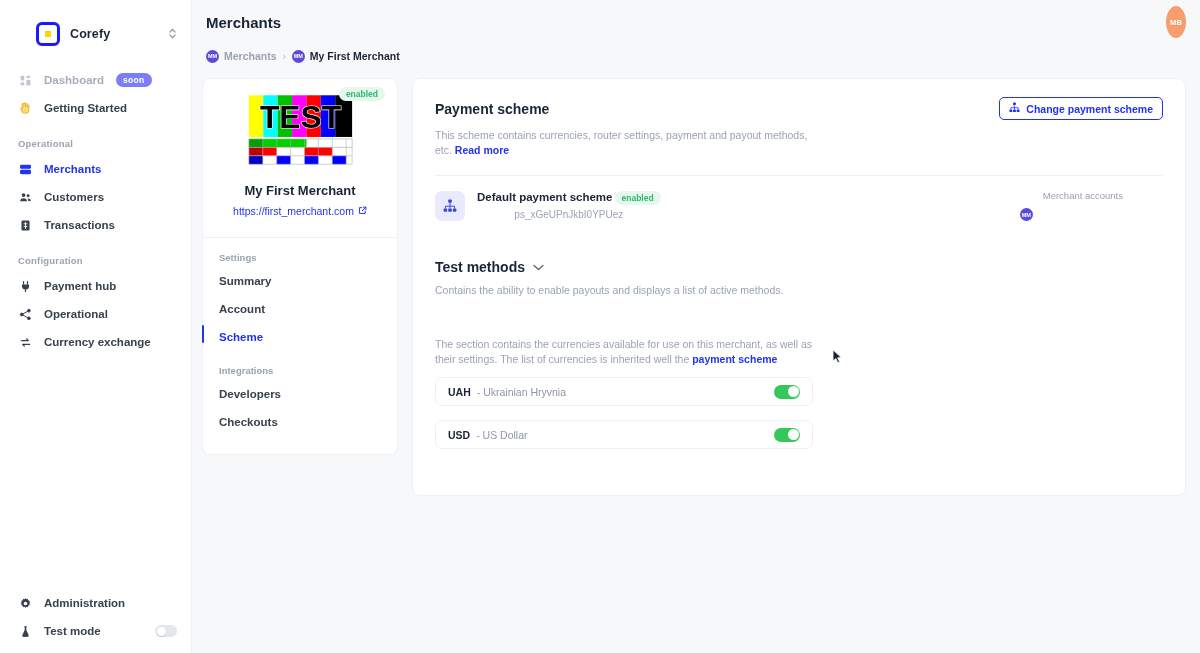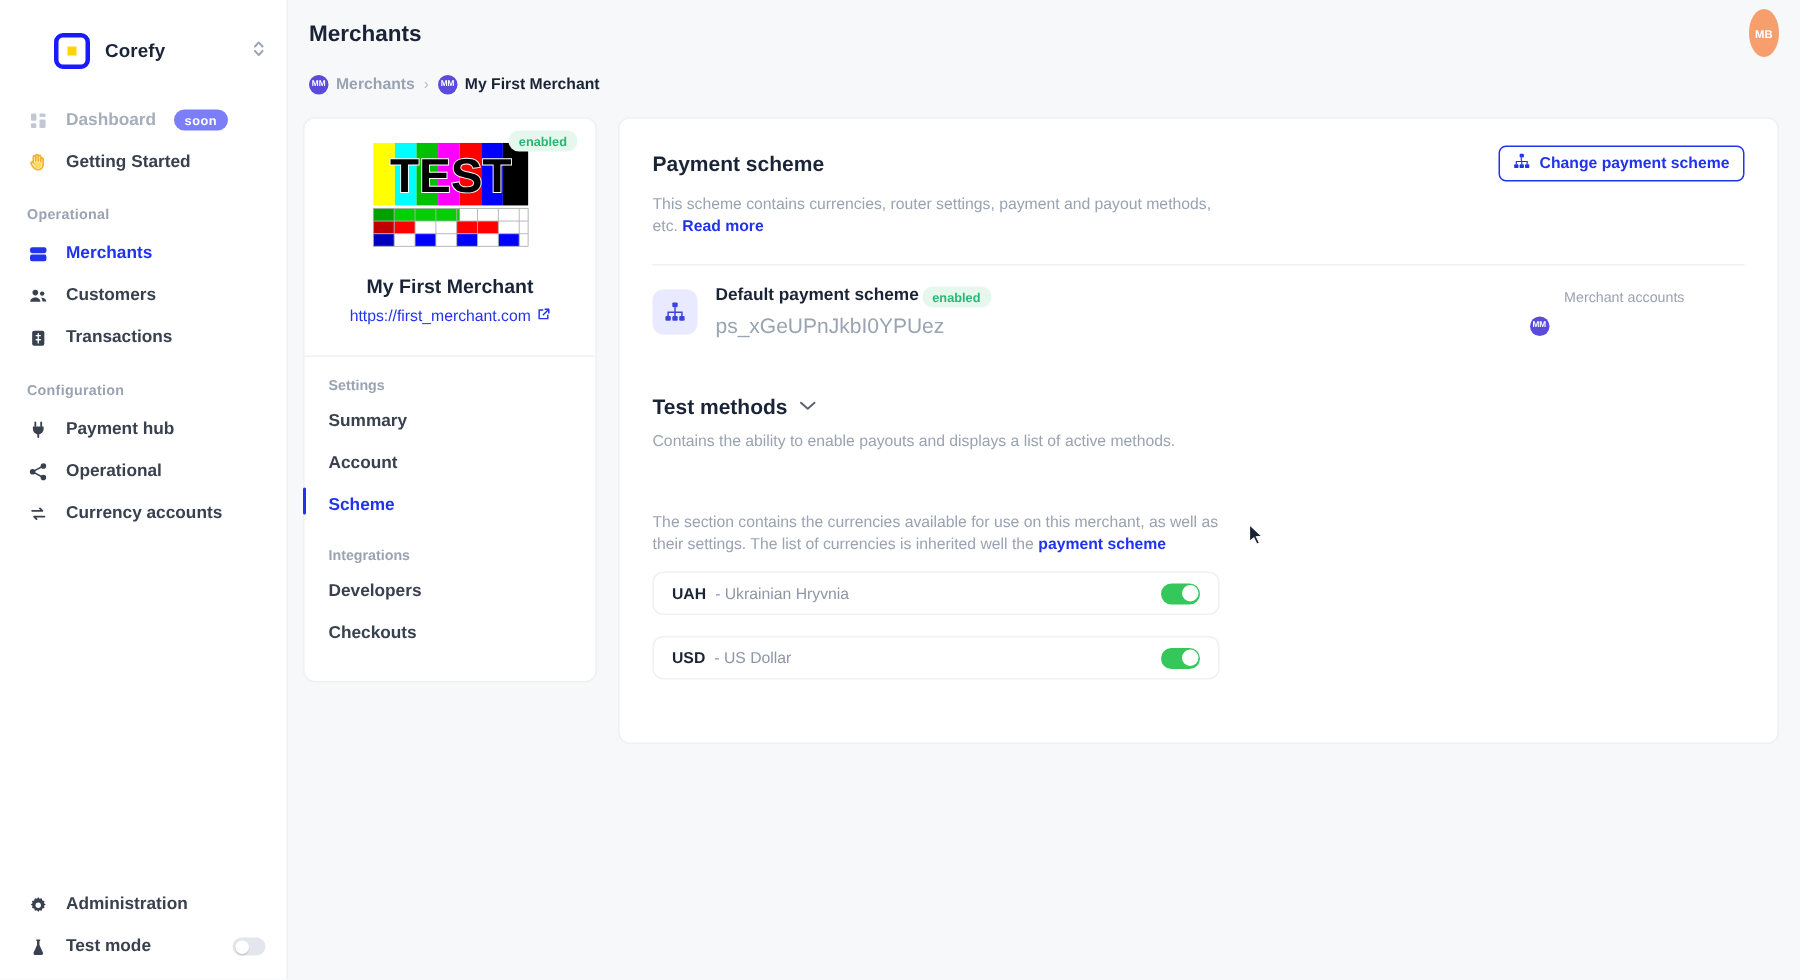--- a/index.html
+++ b/index.html
@@ -143,21 +143,21 @@
   .scheme-row {
     display:flex; align-items:center; gap:12px;
     border-top:1px solid #eef0f4; margin-top: 17px; padding-top: 14px;
   }
   .scheme-ico {
     width:30px;height:30px;border-radius:7px;background:#e9eaff;
     display:flex;align-items:center;justify-content:center;flex:0 0 30px;
   }
   .scheme-name-line { display:flex; align-items:flex-start; gap:2px; }
   .scheme-name { font-size:11.5px; font-weight:700; color:#1b2437; }
-  .scheme-id { font-size:14px; color:#9aa3b2; margin-top:4px; }
+  .scheme-id { font-size:10px; color:#9aa3b2; margin-top:4px;text-align:center; }
   .scheme-accounts { margin-left:auto; text-align:left; padding-right: 40px;}
   .scheme-accounts .lbl { font-size:9.5px; color:#9aa3b2;padding-left:23px; }
   .acct-av {
     width:13px;height:13px;border-radius:50%;background:#5b4bdb;color:#fff;
     font-size:5.5px;font-weight:700;display:flex;align-items:center;justify-content:center;
     margin-top:7px;
   }
   .sec-block { margin-top: 38px; }
   .sec-block .sec-title-row { display:flex; align-items:center; gap:8px; }
   .chev { color:#5a6274; font-size:11px; line-height:1; cursor:pointer;}
@@ -273,21 +273,21 @@
         </span>
         <span>Operational</span>
       </div>
       <div class="nav-item">
         <span class="ico">
           <svg width="13" height="13" viewBox="0 0 16 16" fill="none" stroke="#39414f" stroke-width="1.5" stroke-linecap="round" stroke-linejoin="round">
               <path d="M3 5.6h8.4l-2-2"></path>
               <path d="M13 10.4H4.6l2 2"></path>
             </svg>
         </span>
-        <span>Currency accounts</span>
+        <span>Currency exchange</span>
       </div>
     </div>
 
     <div class="sidebar-bottom">
       <div class="nav-item">
         <span class="ico">
           <svg width="13" height="13" viewBox="0 0 16 16" fill="#39414f">
               <path d="M8 1.2l1 1.5 1.8-.4.5 1.8 1.8.5-.4 1.8 1.5 1-1.5 1 .4 1.8-1.8.5-.5 1.8-1.8-.4-1 1.5-1-1.5-1.8.4-.5-1.8-1.8-.5.4-1.8-1.5-1 1.5-1-.4-1.8 1.8-.5.5-1.8 1.8.4z"></path>
               <circle cx="8" cy="8" r="2.2" fill="#fff"></circle>
             </svg>

